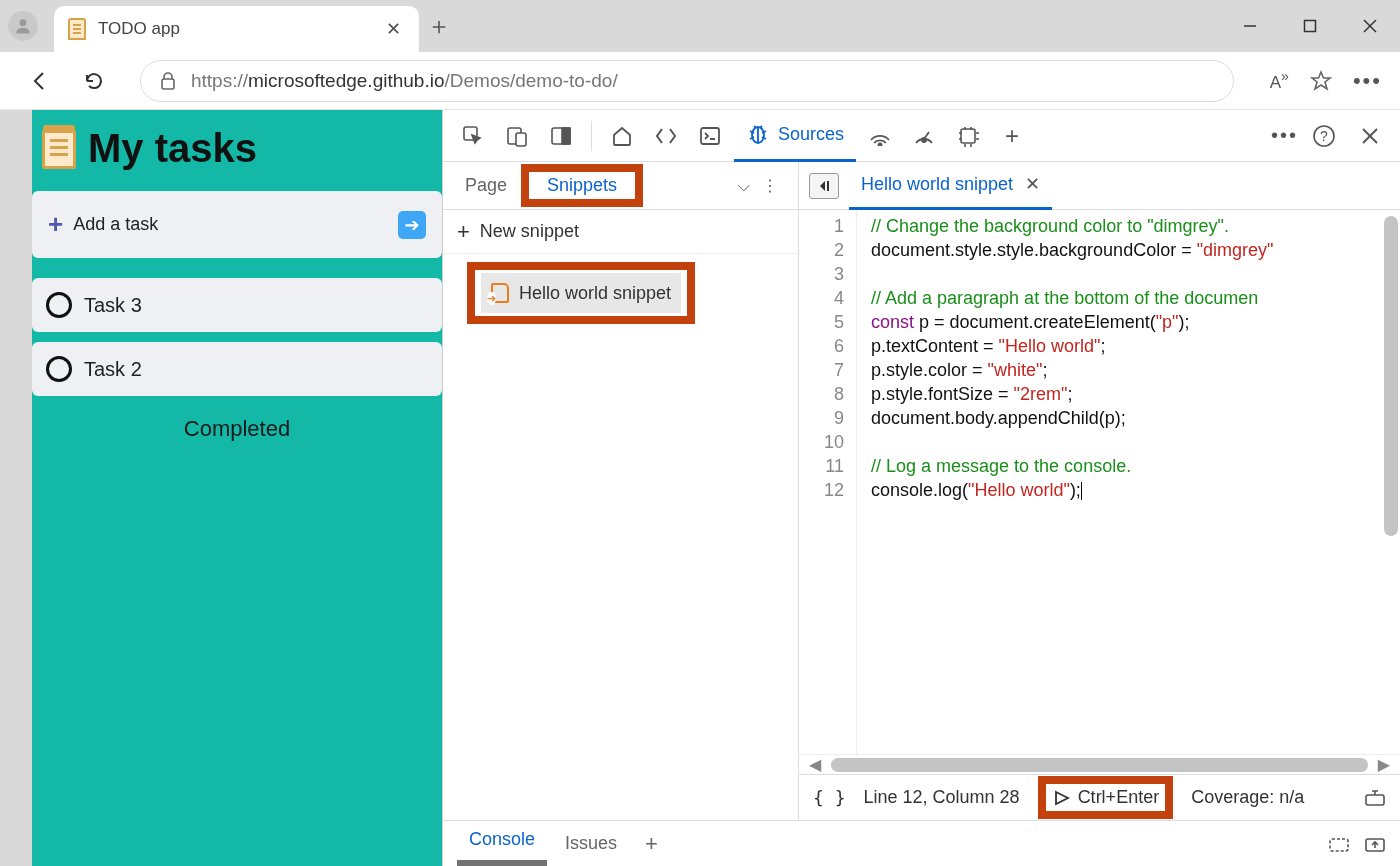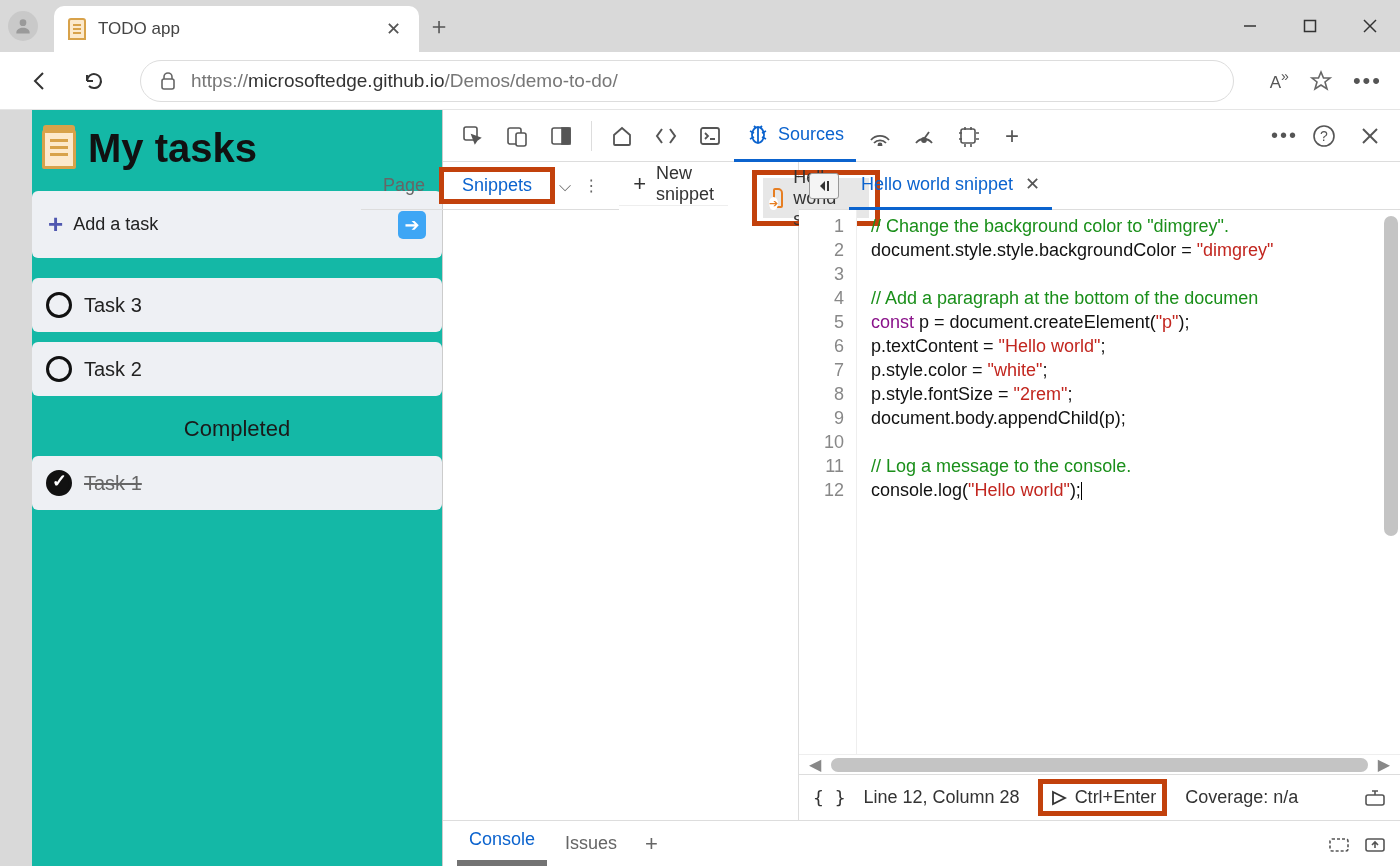--- a/index.html
+++ b/index.html
@@ -50,25 +50,25 @@
 
 
 .dt-toolbar { height: 52px; display: flex; align-items: center; border-bottom: 1px solid #ddd; padding: 0 10px; gap: 4px; position: relative; }
 .dt-icon-btn { width: 40px; height: 40px; display: flex; align-items: center; justify-content: center; color: #555; border-radius: 4px; }
 .dt-divider { width: 1px; height: 30px; background: #ddd; margin: 0 6px; }
 .dt-tab { height: 52px; display: flex; align-items: center; gap: 8px; padding: 0 12px; color: #555; font-size: 18px; }
 .dt-tab.active { color: #0b63ce; border-bottom: 3px solid #0b63ce; }
 .dt-right { margin-left: auto; display: flex; align-items: center; gap: 6px; }
 
 .dt-body { flex: 1; display: flex; min-height: 0; }
-.dt-nav { width: 356px; border-right: 1px solid #ddd; display: flex; flex-direction: row; justify-content: center; }
+.dt-nav { width: 356px; border-right: 1px solid #ddd; display: flex; flex-direction: column; }
 .dt-nav-tabs { height: 48px; display: flex; align-items: center; border-bottom: 1px solid #ddd; padding: 0 10px; gap: 2px; }
 .dt-nav-tab { padding: 10px 12px; font-size: 18px; color: #666; }
 .dt-nav-tab.active { color: #0b63ce; }
-.highlight-box { border: 5px solid #c2410c; padding: 3px 6px; }
+.highlight-box { border: 8px solid #c2410c; padding: 3px 6px; }
 .dt-nav-tabs .spacer { flex: 1; }
 .new-snippet-row { height: 44px; display: flex; align-items: center; gap: 10px; padding: 0 14px; border-bottom: 1px solid #eee; font-size: 18px; color: #333; }
 .snippet-item { height: 40px; display: flex; align-items: center; gap: 10px; padding: 0 14px; background: #e7e7e7; border: 1px solid #bbb; border-left: none; border-right: none; font-size: 18px; color: #333; }
 .snippet-icon { width: 18px; height: 20px; border: 2px solid #e67e22; border-radius: 2px 5px 2px 2px; position: relative; }
 .snippet-icon::after { content: "➔"; color: #e67e22; font-size: 11px; position: absolute; left: -6px; bottom: -4px; background: #fff; border-radius: 50%; }
 
 .dt-editor { flex: 1; display: flex; flex-direction: column; min-width: 0; }
 .editor-tabs { height: 48px; border-bottom: 1px solid #ddd; display: flex; align-items: center; padding: 0 10px; gap: 10px; }
 .collapse-nav { width: 30px; height: 26px; border: 1px solid #999; border-radius: 3px; display: flex; align-items: center; justify-content: center; background: #f4f4f4; }
 .editor-tab { height: 48px; display: flex; align-items: center; gap: 12px; padding: 0 12px; color: #0b63ce; font-size: 18px; border-bottom: 3px solid #0b63ce; }
@@ -170,24 +170,20 @@
     </div>
     <div class="task-card">
       <span class="task-circle"></span>
       <span class="task-text">Task 3</span>
     </div>
     <div class="task-card">
       <span class="task-circle"></span>
       <span class="task-text">Task 2</span>
     </div>
     <div class="section-label">Completed</div>
-    <div class="task-card">
-      <span class="task-circle done"></span>
-      <span class="task-text done">Task 1</span>
-    </div>
   </div>
 
   <div class="dev-pane">
 
     <div class="dt-toolbar">
       <div class="dt-icon-btn">
           <svg width="22" height="22" fill="none" stroke="#555" stroke-width="1.6">
             <rect x="2" y="2" width="13" height="13" rx="2"></rect>
             <path d="M10 10l8 3-3 2-2 3z" fill="#555"></path>
           </svg>

